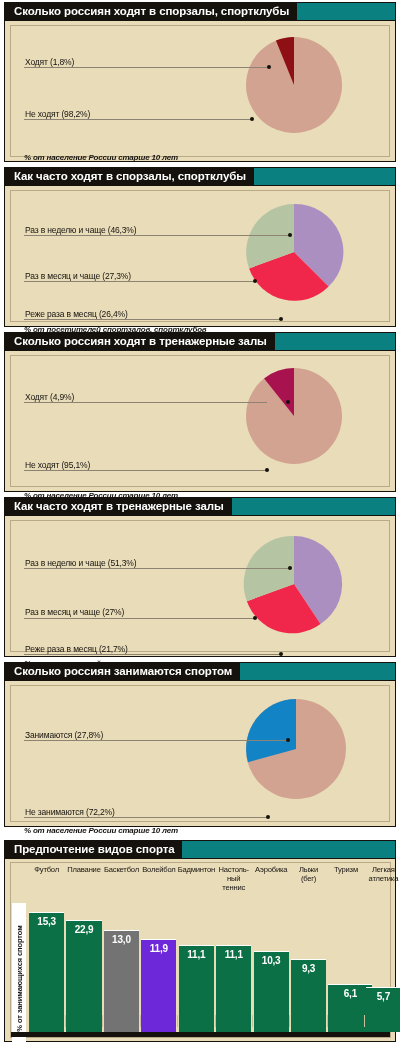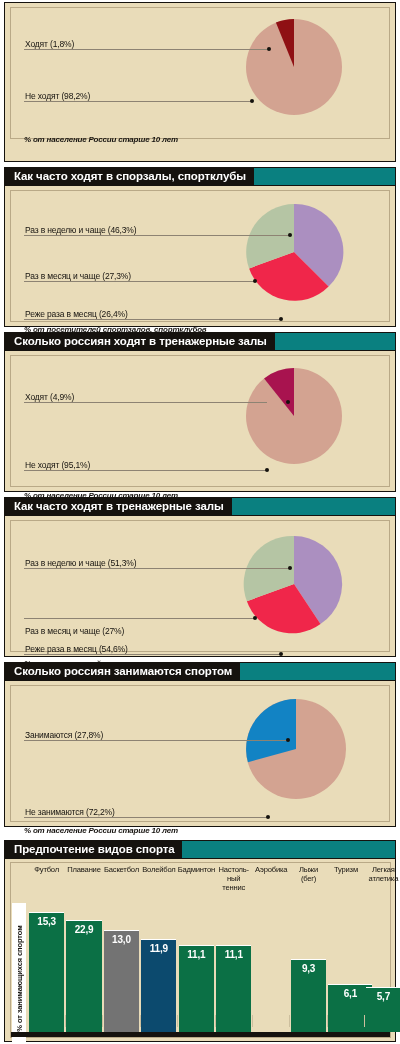--- a/index.html
+++ b/index.html
@@ -79,20 +79,23 @@
   }
   .baseline{
     position:absolute;left:0;right:0;bottom:0;height:5px;background:#15120e;
   }
   .tick{position:absolute;bottom:5px;width:1px;height:12px;background:#cdbf9e;}
 </style>
 </head>
 <body>
 
 <div class="panel" id="panel-1" style="top:2px;height:160px;">
+  <div class="panel-head">
+    <div class="tab">Сколько россиян ходят в спорзалы, спортклубы</div>
+  </div>
   <div class="panel-body">
     <div class="card">
 
       <svg style="position:absolute;left:228px;top:4px;" width="110" height="110" viewBox="0 0 110 110">
         <circle cx="55" cy="55" r="48" fill="#d3a391"></circle>
         <path d="M55 55 L55 7 A48 48 0 0 0 36.9 10.55 Z" fill="#8f1014"></path>
       </svg>
 
       <div class="leader" style="left:13px;top:41px;width:245px;"></div>
       <div class="dot" style="left:256px;top:39px;"></div>
@@ -173,25 +176,25 @@
         <path d="M55 55 L81.5 95.1 A48 48 0 0 1 7.9 72.2 Z" fill="#f0264a"></path>
         <path d="M55 55 L7.9 72.2 A48 48 0 0 1 55 7 Z" fill="#b5c5a4"></path>
       </svg>
 
       <div class="leader" style="left:13px;top:47px;width:266px;"></div>
       <div class="dot" style="left:277px;top:45px;"></div>
       <div class="lbl" style="left:14px;top:37px;">Раз в неделю и чаще (51,3%)</div>
 
       <div class="leader" style="left:13px;top:97px;width:231px;"></div>
       <div class="dot" style="left:242px;top:95px;"></div>
-      <div class="lbl" style="left:14px;top:105px;">Раз в месяц и чаще (27%)</div>
+      <div class="lbl" style="left:14px;top:86px;">Раз в месяц и чаще (27%)</div>
 
       <div class="leader" style="left:13px;top:133px;width:257px;"></div>
       <div class="dot" style="left:268px;top:131px;"></div>
-      <div class="lbl" style="left:14px;top:123px;">Реже раза в месяц (54,6%)</div>
+      <div class="lbl" style="left:14px;top:123px;">Реже раза в месяц (21,7%)</div>
 
       <div class="footnote" style="left:13px;top:138px;">% от посетителей тренажерных залов</div>
     </div>
   </div>
 </div>
 
 <div class="panel" id="panel-5" style="top:662px;height:165px;">
   <div class="panel-head">
     <div class="tab">Сколько россиян занимаются спортом</div>
   </div>
@@ -244,32 +247,35 @@
           </div>
           <div class="tick" style="left: 35.82px;"></div>
           <div class="bar" style="left: 37.42px; width: 35.22px; height: 86.6667%; background: rgb(11, 112, 69);">
             <div class="val">22,9</div>
           </div>
           <div class="tick" style="left: 73.24px;"></div>
           <div class="bar" style="left: 74.84px; width: 35.22px; height: 78.7879%; background: #737373;">
             <div class="val">13,0</div>
           </div>
           <div class="tick" style="left: 110.66px;"></div>
-          <div class="bar" style="left: 112.26px; width: 35.22px; height: 72.1212%; background: #0c4a6e;">
+          <div class="bar" style="left: 112.26px; width: 35.22px; height: 72.1212%; background: #6d28d9;">
             <div class="val">11,9</div>
           </div>
           <div class="tick" style="left: 148.08px;"></div>
           <div class="bar" style="left: 149.68px; width: 35.22px; height: 67.2727%; background: rgb(11, 112, 69);">
             <div class="val">11,1</div>
           </div>
           <div class="tick" style="left: 185.5px;"></div>
           <div class="bar" style="left: 187.1px; width: 35.22px; height: 67.2727%; background: rgb(11, 112, 69);">
             <div class="val">11,1</div>
           </div>
           <div class="tick" style="left: 222.92px;"></div>
+          <div class="bar" style="left: 224.52px; width: 35.22px; height: 62.4242%; background: rgb(11, 112, 69);">
+            <div class="val">10,3</div>
+          </div>
           <div class="tick" style="left: 260.34px;"></div>
           <div class="bar" style="left: 261.94px; width: 35.22px; height: 56.3636%; background: rgb(11, 112, 69);">
             <div class="val">9,3</div>
           </div>
           <div class="tick" style="left: 297.76px;"></div>
           <div class="bar" style="left: 299.36px; width: 44px; height: 36.9697%; background: rgb(11, 112, 69);">
             <div class="val">6,1</div>
           </div>
           <div class="tick" style="left: 335.18px;"></div>
           <div class="bar" style="left: 336.78px; width: 35.22px; height: 34.5455%; background: rgb(11, 112, 69);">

